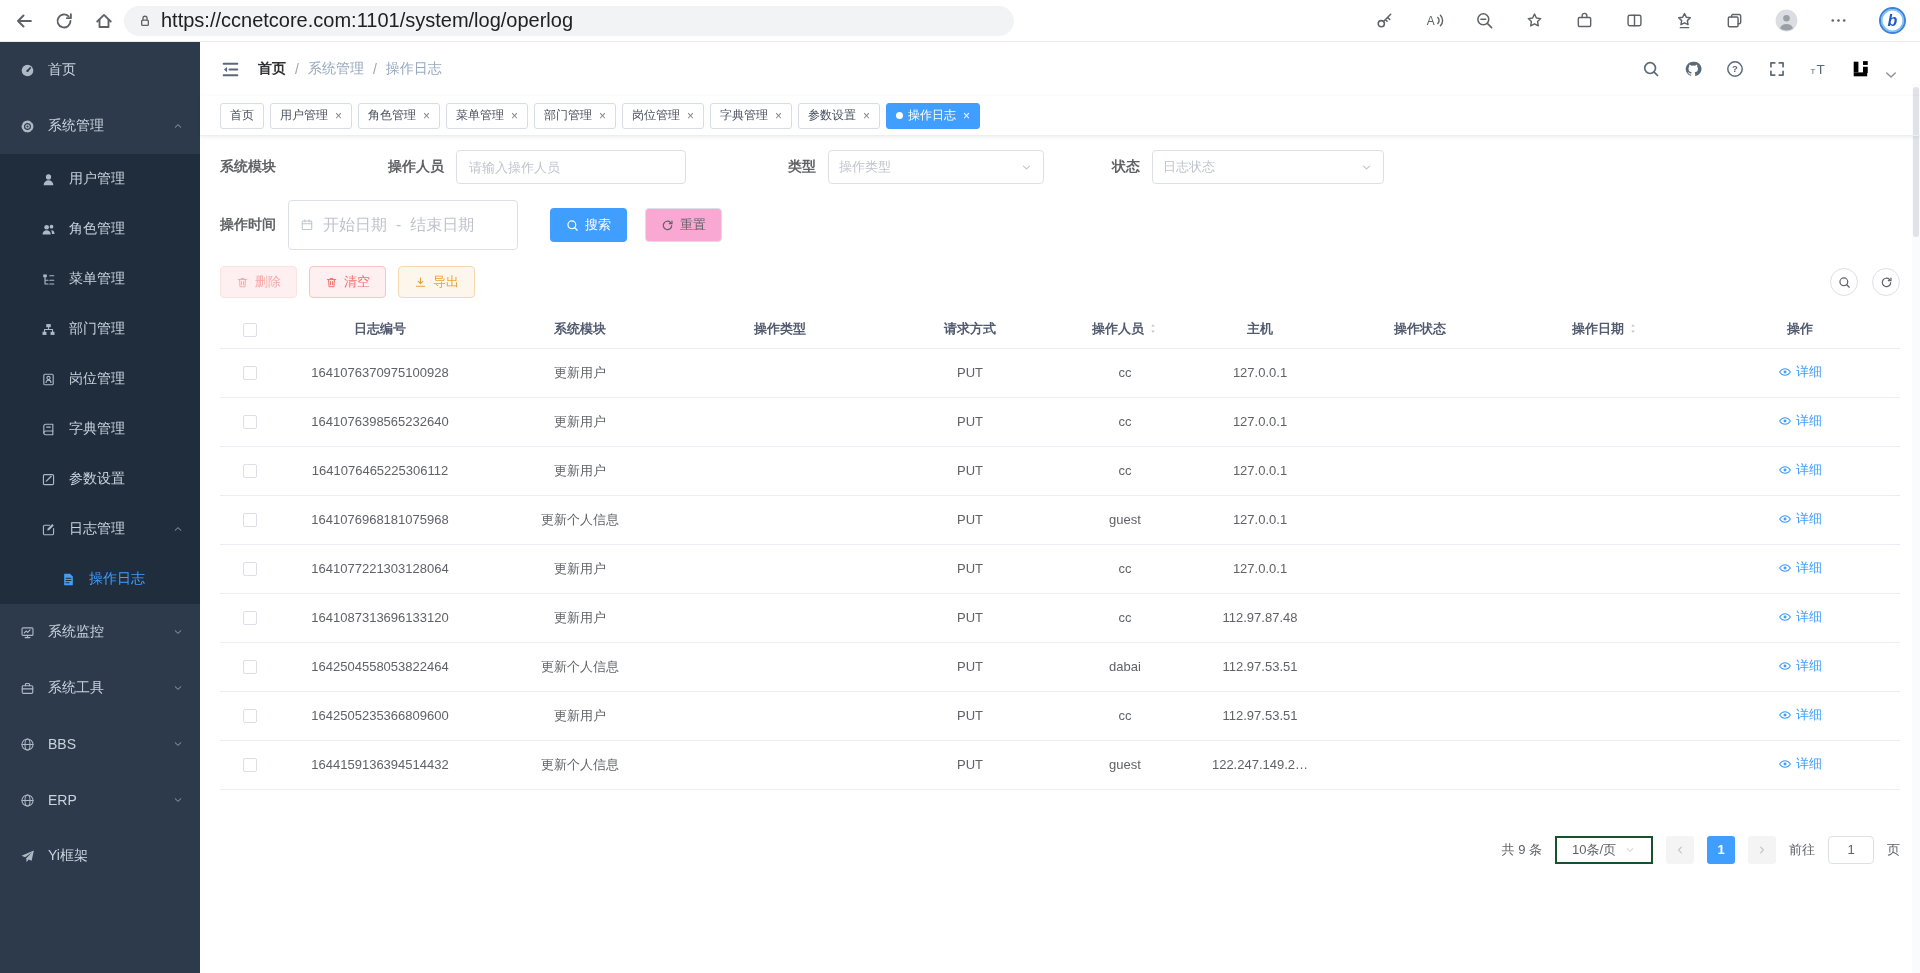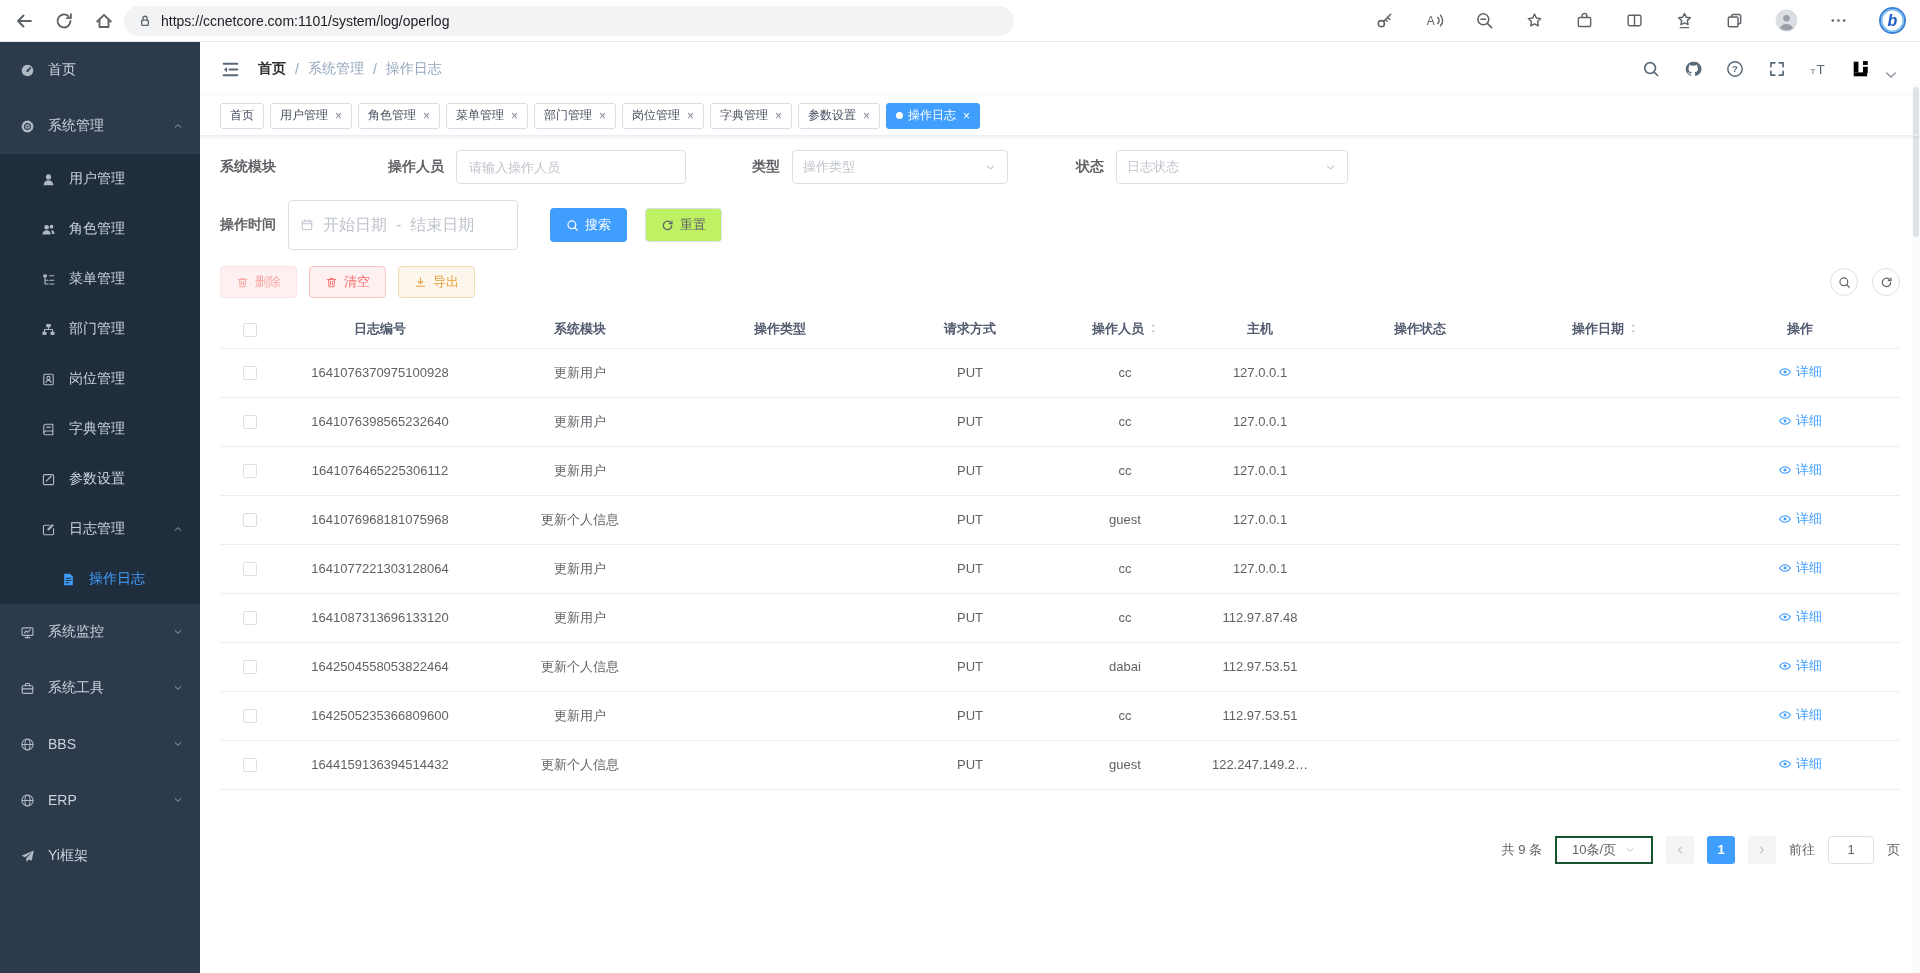--- a/index.html
+++ b/index.html
@@ -7,21 +7,21 @@
   *{box-sizing:border-box}
   .ic{display:inline-flex;width:16px;height:16px;flex-shrink:0}
   .ic svg{width:100%;height:100%;display:block}
 
   
   .browser-bar{height:42px;background:#fff;border-bottom:1px solid #e8eaed;display:flex;align-items:center;padding:0 14px;position:relative}
   .bnav{display:flex;align-items:center;gap:20px;margin-right:10px}
   .bicon{width:20px;height:20px;color:#5f6368;display:inline-flex;align-items:center;justify-content:center;cursor:pointer}
   .url-pill{width:890px;height:30px;background:#f1f3f4;border-radius:15px;display:flex;align-items:center;gap:9px;padding:0 14px;cursor:text}
   .lock{width:14px;height:14px;color:#5f6368}
-  .url-text{font-size:14px;color:#202124;white-space:nowrap}
+  .url-text{font-size:20px;color:#202124;white-space:nowrap}
   .btools{margin-left:auto;display:flex;align-items:center;gap:31px}
   .btools .bicon{width:19px;height:19px}
   .avatar-circle{width:23px;height:23px;border-radius:50%;overflow:hidden;display:inline-flex}
   .bing-badge{width:27px;height:27px;border-radius:50%;background:#fff;border:2px solid #3f83d8;box-shadow:0 0 0 1.5px #7cc3ef inset;display:flex;align-items:center;justify-content:center;cursor:pointer}
   .bing-badge::before{content:"b";font-weight:bold;font-style:italic;font-size:16px;color:#1b5cc8;line-height:1}
 
   
   .app{display:flex;height:931px;position:relative}
   .sidebar{width:200px;flex-shrink:0;background:#2d3a4b;overflow:hidden}
   .logo-row{height:60px;display:flex;align-items:center;gap:10px;padding:0 15px}
@@ -65,21 +65,21 @@
   .f-input::placeholder{color:#bfc4cc}
   .f-select{height:34px;border:1px solid #dcdfe6;border-radius:4px;display:flex;align-items:center;padding:0 10px;font-size:13px;color:#bfc4cc;cursor:pointer;background:#fff}
   .f-select .ph{flex:1}
   .f-select .ic{width:13px;height:13px;color:#c0c4cc}
   .range-input{width:230px;height:50px;border:1px solid #dcdfe6;border-radius:4px;display:flex;align-items:center;gap:9px;padding:0 11px;font-size:16px;color:#bfc4cc;cursor:pointer;background:#fff}
   .range-input .ic{width:14px;height:14px;color:#c0c4cc}
 
   .btn{height:34px;border-radius:4px;display:inline-flex;align-items:center;gap:6px;padding:0 15px;font-size:13px;cursor:pointer;border:1px solid transparent;font-family:inherit;white-space:nowrap}
   .btn .ic{width:13px;height:13px}
   .btn-search{background:#409eff;color:#fff}
-  .btn-reset{background:#bef264;border-color:#dcdfe6;color:#606266}
+  .btn-reset{background:#f9a8d4;border-color:#dcdfe6;color:#606266}
   .btn-del{background:#fef0f0;border-color:#fde2e2;color:#f9a7a7;cursor:not-allowed;height:32px}
   .btn-clear{background:#fef0f0;border-color:#fbc4c4;color:#f56c6c;height:32px}
   .btn-export{background:#fdf6ec;border-color:#f5dab1;color:#e6a23c;height:32px}
   .toolbar{display:flex;align-items:center;gap:12px;margin-bottom:12px}
   .toolbar-right{margin-left:auto;display:flex;align-items:center;gap:14px}
   .mini-circle{width:28px;height:28px;border:1px solid #dcdfe6;border-radius:50%;display:flex;align-items:center;justify-content:center;color:#606266;cursor:pointer;background:#fff}
   .mini-circle .ic{width:13px;height:13px}
 
   
   table.grid{width:1680px;border-collapse:collapse;table-layout:fixed;font-size:13px;color:#606266}
@@ -489,21 +489,21 @@
           <span class="x">×</span>
         </span>
       </div>
 
     <div class="content">
 
       <div class="filter-row">
         <span class="f-label">系统模块</span>
         <span class="f-label" style="margin-left:100px">操作人员</span>
         <input class="f-input" placeholder="请输入操作人员" style="">
-        <span class="f-label" style="margin-left:66px">类型</span>
+        <span class="f-label" style="margin-left:102px">类型</span>
         <div class="f-select" style="width:216px">
           <span class="ph">操作类型</span>
           <span class="ic">
               <svg viewBox="0 0 16 16" fill="none" stroke="currentColor" stroke-width="1.3" stroke-linecap="round" stroke-linejoin="round">
                 <path d="M4.2 6.2 8 9.8l3.8-3.6"></path>
               </svg>
             </span>
         </div>
         <span class="f-label" style="margin-left:68px">状态</span>
         <div class="f-select" style="width:232px">

